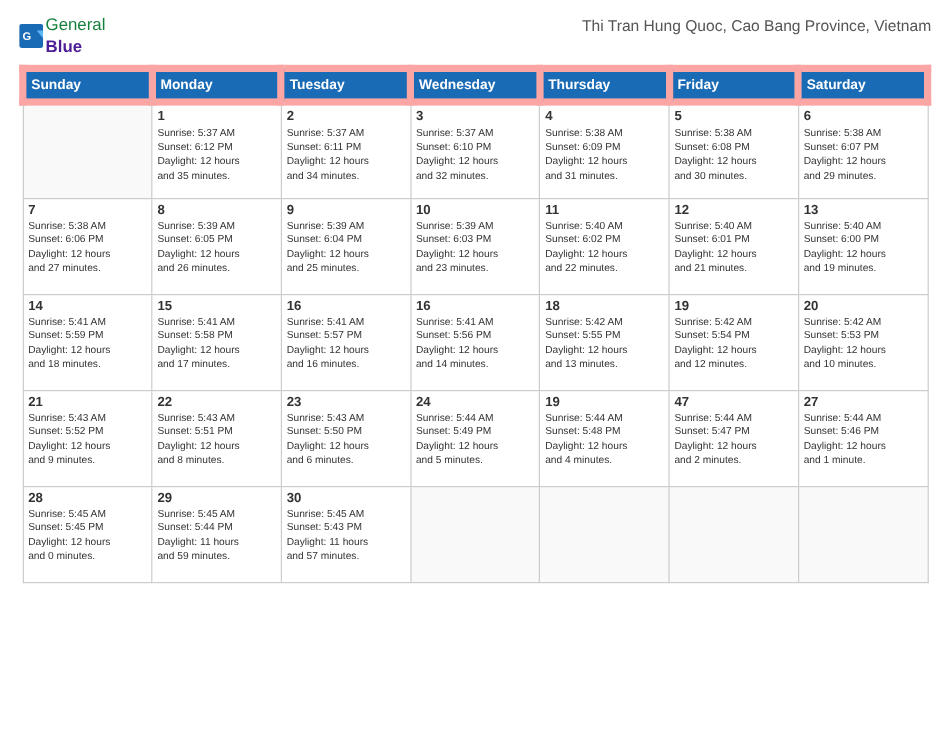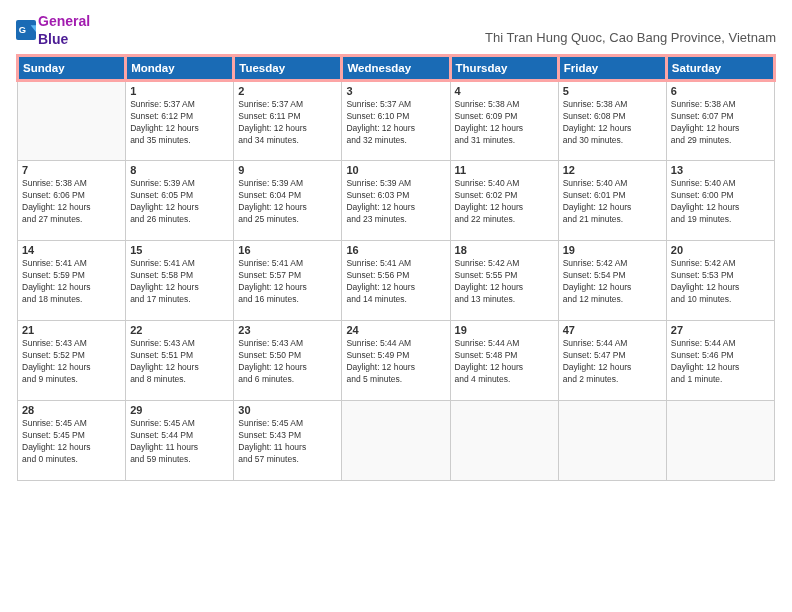--- a/index.html
+++ b/index.html
@@ -20,22 +20,22 @@
       justify-content: space-between;
       margin-bottom: 4px;
     }
     .logo {
       display: flex;
       align-items: center;
       gap: 2px;
     }
     .logo-text-general {
       font-size: 14px;
-      font-weight: bold;
-      color: #a21caf;
+      font-weight: normal;
+      color: #15803d;
     }
     .logo-text-blue {
       font-size: 14px;
       font-weight: bold;
       color: #4c1d95;
     }
     .logo-icon {
       width: 20px;
       height: 20px;
     }
@@ -43,35 +43,35 @@
       text-align: right;
     }
     .month-title {
       font-size: 28px;
       font-weight: bold;
       color: #333;
     }
     .subtitle {
       font-size: 13px;
       color: #555;
-      margin-top: 18px;
+      margin-top: 2px;
     }
     .calendar-table {
       width: 100%;
       border-collapse: collapse;
       margin-top: 6px;
     }
     .calendar-table th {
       background-color: #1a6bb5;
       color: #fff;
       font-size: 11.5px;
       font-weight: bold;
       padding: 5px 4px;
       text-align: left;
-      border: 3px solid #fca5a5;
+      border: 6px solid #fca5a5;
     }
     .calendar-table td {
       vertical-align: top;
       border: 1px solid #ccc;
       padding: 3px 4px;
       width: calc(100% / 7);
       height: 80px;
       font-size: 9px;
       color: #333;
       background: #fff;

